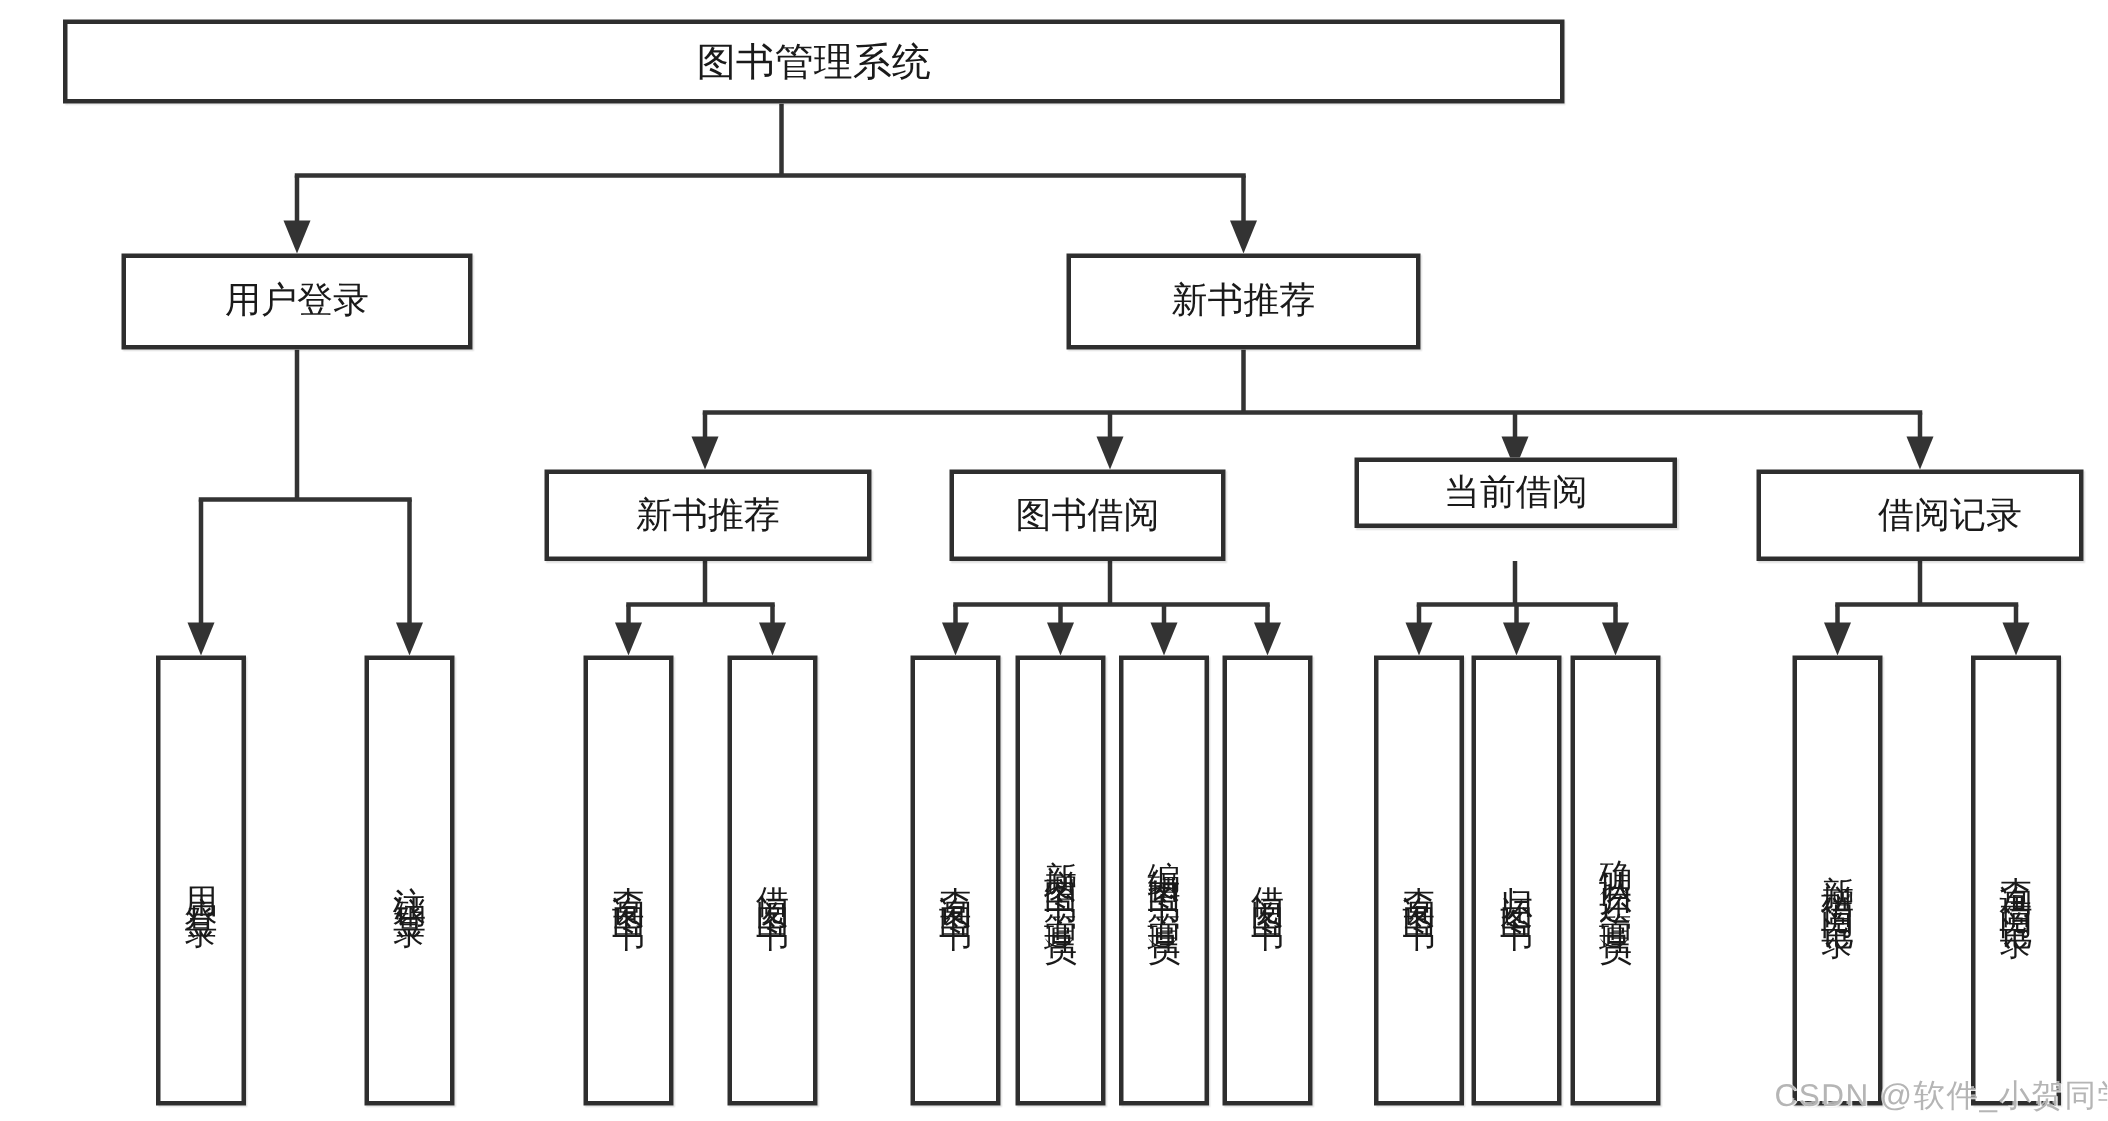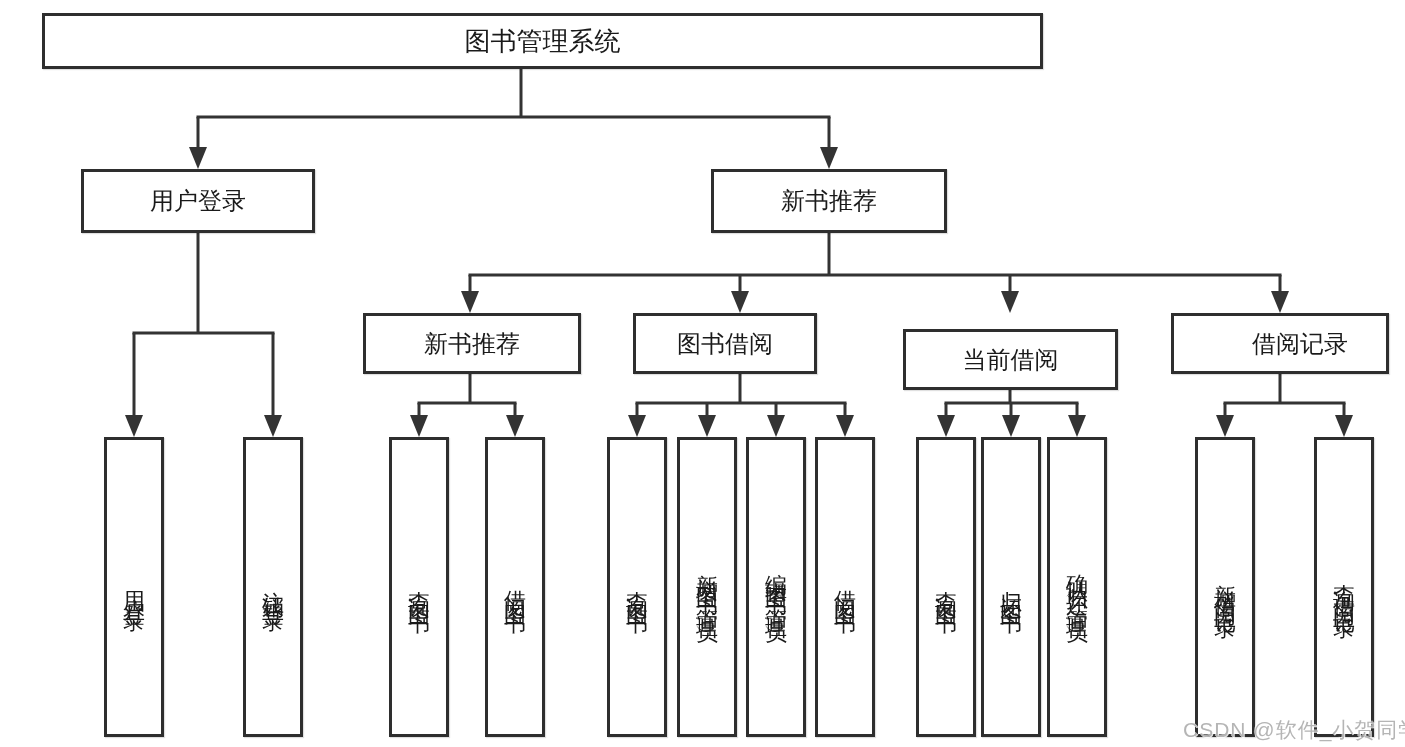--- a/index.html
+++ b/index.html
@@ -128,21 +128,21 @@
   <div class="box" style="left:711px; top:169px; width:236px; height:64px;">
     <span class="h-label">新书推荐</span>
   </div>
 
   <div class="box" style="left:363px; top:313px; width:218px; height:61px;">
     <span class="h-label">新书推荐</span>
   </div>
   <div class="box" style="left:633px; top:313px; width:184px; height:61px;">
     <span class="h-label">图书借阅</span>
   </div>
-  <div class="box" style="left:903px; top:329px; width:215px; height:61px;">
+  <div class="box" style="left:903px; top:305px; width:215px; height:47px;">
     <span class="h-label">当前借阅</span>
   </div>
   <div class="box" style="left:1171px; top:313px; width:218px; height:61px;padding-left:40px;">
     <span class="h-label">借阅记录</span>
   </div>
 
   <div class="box" style="left:104px; top:437px; width:60px; height:300px;">
     <span class="v-label">用户登录</span>
   </div>
   <div class="box" style="left:243px; top:437px; width:60px; height:300px;">

